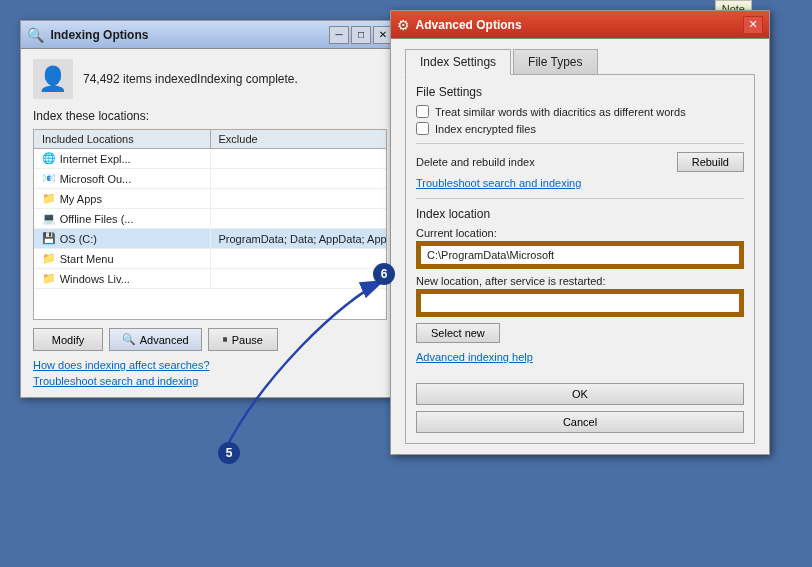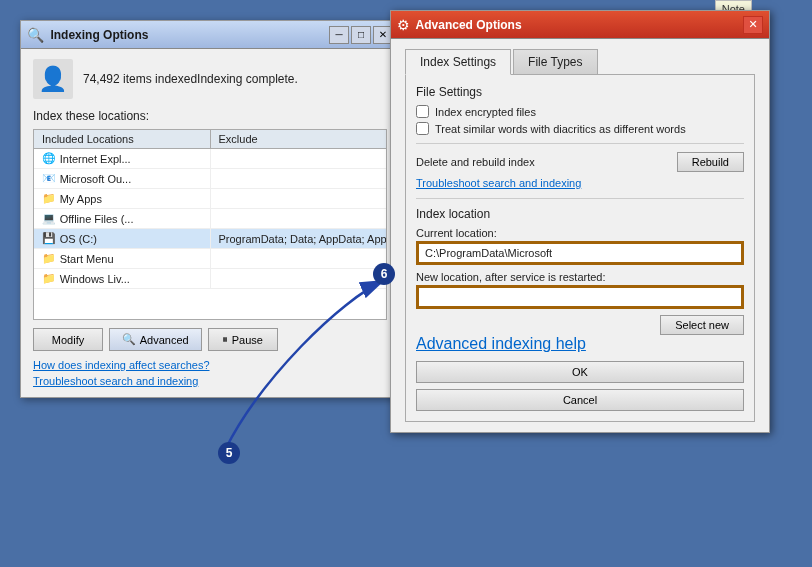--- a/index.html
+++ b/index.html
@@ -342,45 +342,46 @@
       font-size: 11px;
       color: #222;
       margin-bottom: 2px;
     }
 
     .location-box {
       width: 100%;
       padding: 3px 6px;
       font-size: 11px;
       background: white;
-      border: 3px solid #a16207;
+      border: 5px solid #a16207;
       margin-bottom: 6px;
       color: #222;
     }
 
     .select-new-row {
       display: flex;
-      justify-content: flex-end;
+      justify-content: flex-start;
+      margin-bottom: 8px;
     }
 
     .select-new-btn {
       padding: 3px 14px;
       font-size: 11px;
       background: linear-gradient(to bottom, #f0f0f0, #d8d8d8);
       border: 1px solid #999;
       cursor: pointer;
     }
 
     .advanced-help-link {
       color: #0066cc;
       text-decoration: underline;
-      font-size: 16px;
+      font-size: 11px;
       cursor: pointer;
       display: block;
-      margin-bottom: 8px;
+      margin-bottom: 20px;
     }
 
     .ok-cancel-row {
       display: flex;
       justify-content: flex-end;
       gap: 6px;
       flex-direction: column;
     }
 
     .ok-btn, .cancel-btn {
@@ -546,25 +547,25 @@
 
     <div class="tab-bar">
       <div class="tab active">Index Settings</div>
       <div class="tab">File Types</div>
     </div>
     <div class="tab-content">
 
       <div class="group-label">File Settings</div>
       <div class="checkbox-row">
         <input type="checkbox" style="">
-        <span class="checkbox-label">Index encrypted files</span>
+        <span class="checkbox-label">Treat similar words with diacritics as different words</span>
       </div>
       <div class="checkbox-row">
         <input type="checkbox" style="">
-        <span class="checkbox-label">Treat similar words with diacritics as different words</span>
+        <span class="checkbox-label">Index encrypted files</span>
       </div>
 
       <div class="section-divider"></div>
 
       <div class="troubleshoot-section">
         <div class="rebuild-row">
           <span class="rebuild-label">Delete and rebuild index</span>
           <button class="rebuild-btn">Rebuild</button>
         </div>
         <span class="troubleshoot-link">Troubleshoot search and indexing</span>

